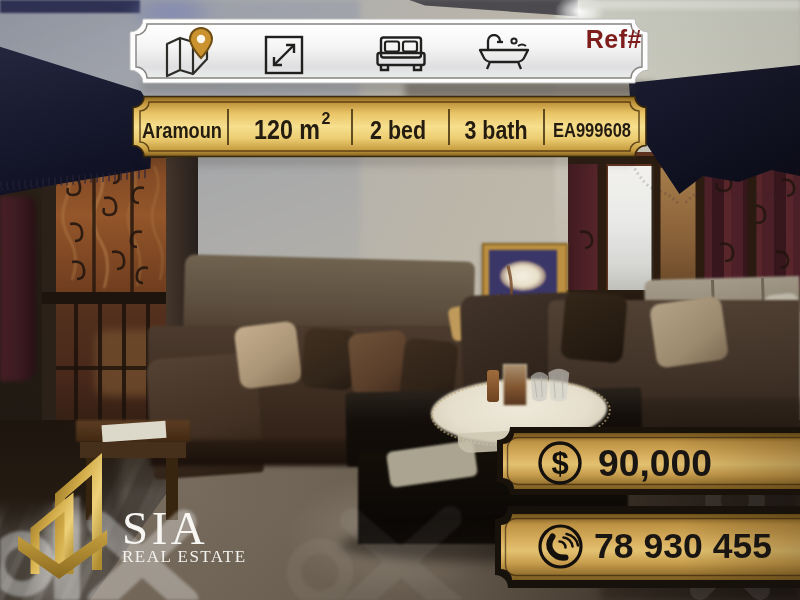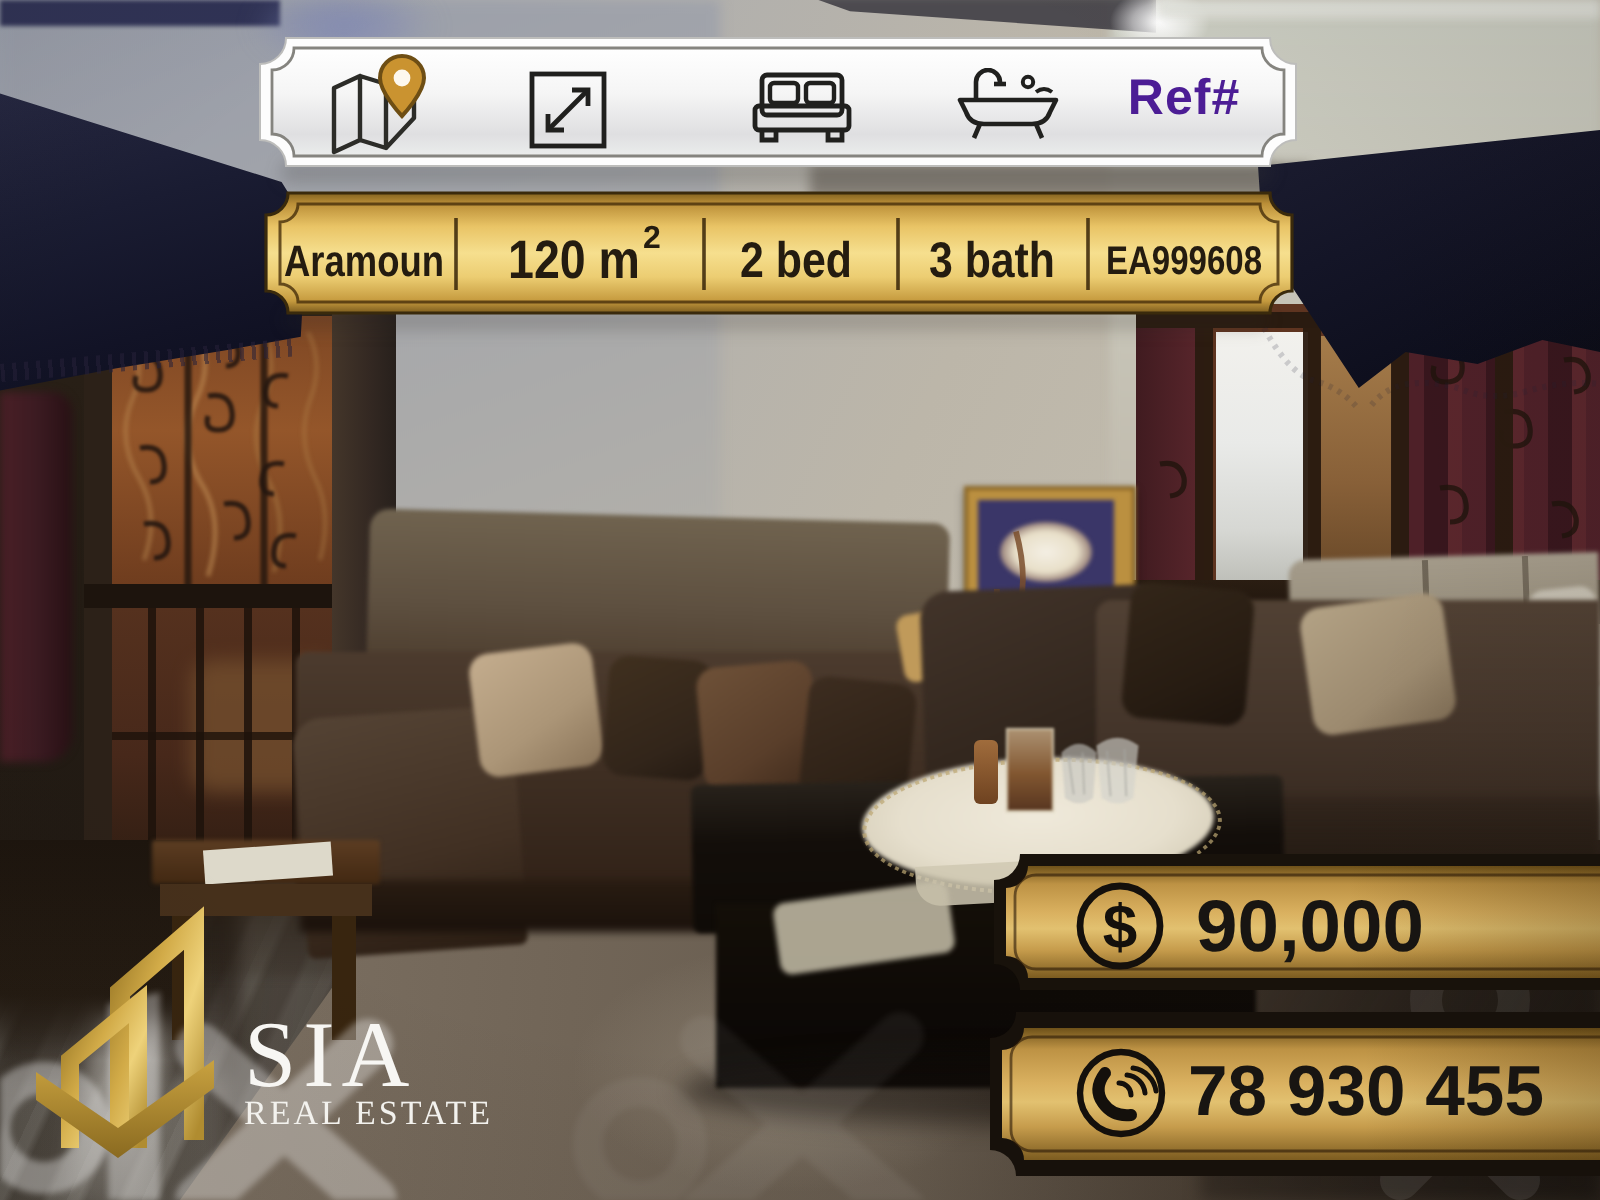--- a/index.html
+++ b/index.html
@@ -245,21 +245,21 @@
 
 <svg class="abs" style="left:478px;top:34px" width="52" height="40" viewBox="0 0 52 40">
 <path d="M2,16 L50,16 L47,22 q-2,6 -9,6 L14,28 q-7,0 -9,-6 Z" fill="none" stroke="#20201e" stroke-width="2.3" stroke-linejoin="round"></path>
 <path d="M12,28 l-3,7 M40,28 l3,7" stroke="#20201e" stroke-width="2.3"></path>
 <path d="M10,16 L10,7 a6,6 0 0 1 12,0 l0,1" fill="none" stroke="#20201e" stroke-width="2.3"></path>
 <path d="M19,8 l6,0" stroke="#20201e" stroke-width="2.3"></path>
 <circle cx="36" cy="7" r="2.6" fill="none" stroke="#20201e" stroke-width="2"></circle>
 <path d="M40,12 q4,-3 8,0" fill="none" stroke="#20201e" stroke-width="2"></path>
 </svg>
 
-<div class="abs" style="left:542px;top:37px;width:100px;text-align:center;font-size:25px;font-weight:bold;color:#4c1d95;letter-spacing:0.5px;line-height:1">Ref#</div>
+<div class="abs" style="left:542px;top:27px;width:100px;text-align:right;font-size:25px;font-weight:bold;color:#7f1d1d;letter-spacing:0.5px;line-height:1">Ref#</div>
 
 <svg class="abs" style="left:130px;top:94px" width="520" height="66" viewBox="0 0 520 66">
 <defs>
 <linearGradient id="gb" x1="0" y1="0" x2="0" y2="1">
 <stop offset="0" stop-color="#83621f"></stop>
           <stop offset=".09" stop-color="#bb8f38"></stop>
           <stop offset=".28" stop-color="#e9c466"></stop>
           <stop offset=".5" stop-color="#f6df8e"></stop>
           <stop offset=".7" stop-color="#eccd72"></stop>
           <stop offset=".9" stop-color="#c59a3e"></stop>

